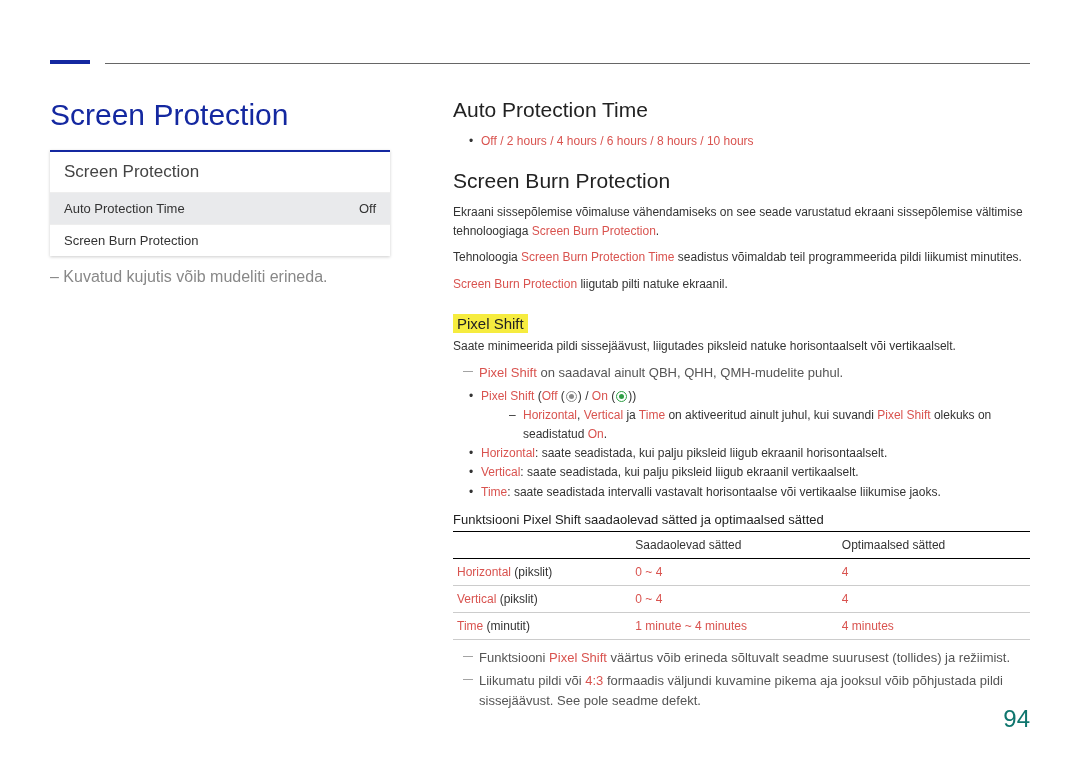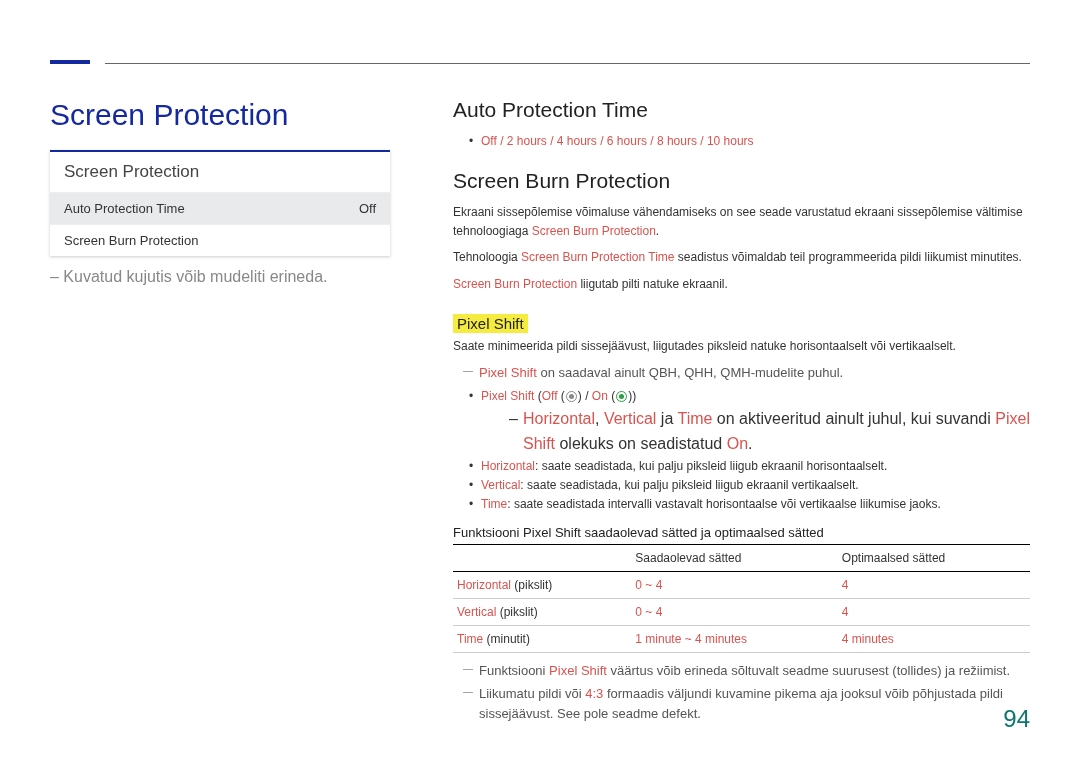--- a/index.html
+++ b/index.html
@@ -61,21 +61,21 @@
   .panel-row.highlight { background: #e9eaec; }
   .note { font-size: 16px; color: #888; }
   .note-dash::before { content:'– '; }
   h2 { font-size: 21px; font-weight: 400; color: #222; margin-bottom: 10px; margin-top: 0; }
   h2.h2b { margin-top: 18px; }
   p { font-size: 12px; line-height: 1.55; margin-bottom: 8px; }
   .red { color: #d9534f; }
   ul.bullets { list-style: none; font-size: 12px; margin-left: 16px; margin-bottom: 8px; }
   ul.bullets > li { position:relative; padding-left: 12px; line-height:1.6; }
   ul.bullets > li::before { content:'•'; position:absolute; left:0; }
-  ul.dashes { list-style:none; margin-left: 28px; font-size: 16px; }
+  ul.dashes { list-style:none; margin-left: 28px; font-size: 12px; }
   ul.dashes > li { position:relative; padding-left: 14px; line-height:1.6; }
   ul.dashes > li::before { content:'‒'; position:absolute; left:0; }
   .sub-note { font-size: 13px; color:#555; margin-left: 10px; position:relative; padding-left:16px; line-height:1.5; margin-bottom:4px;}
   .sub-note::before { content:'―'; position:absolute; left:0; color:#888; font-size:10px; top:0;}
   h3 { font-size: 15px; font-weight: 400; color:#222; margin: 12px 0 4px 0; }
   h3.hl { background: #f6ec3f; display:inline-block; padding:1px 4px;}
   h4 { font-size: 13px; font-weight: 400; color:#222; margin: 10px 0 4px 0; }
   table { border-collapse: collapse; width: 100%; font-size: 12px; margin-bottom:8px;}
   table th { text-align:left; font-weight:400; padding:6px 4px; border-top:1px solid #000; border-bottom:1px solid #000; }
   table td { padding:6px 4px; border-bottom:1px solid #ccc; }

